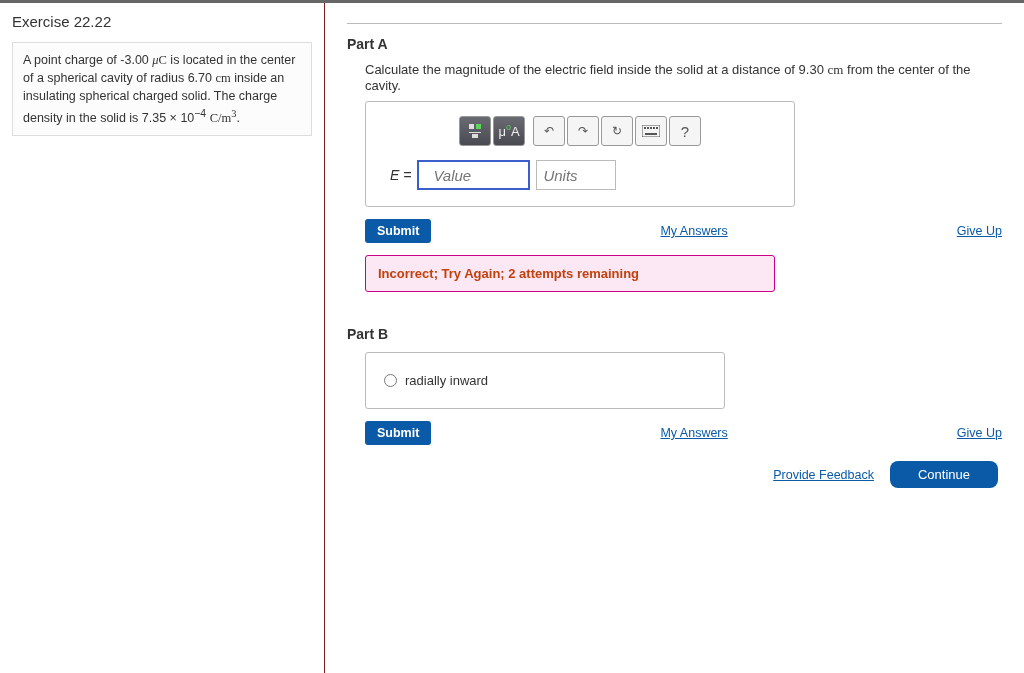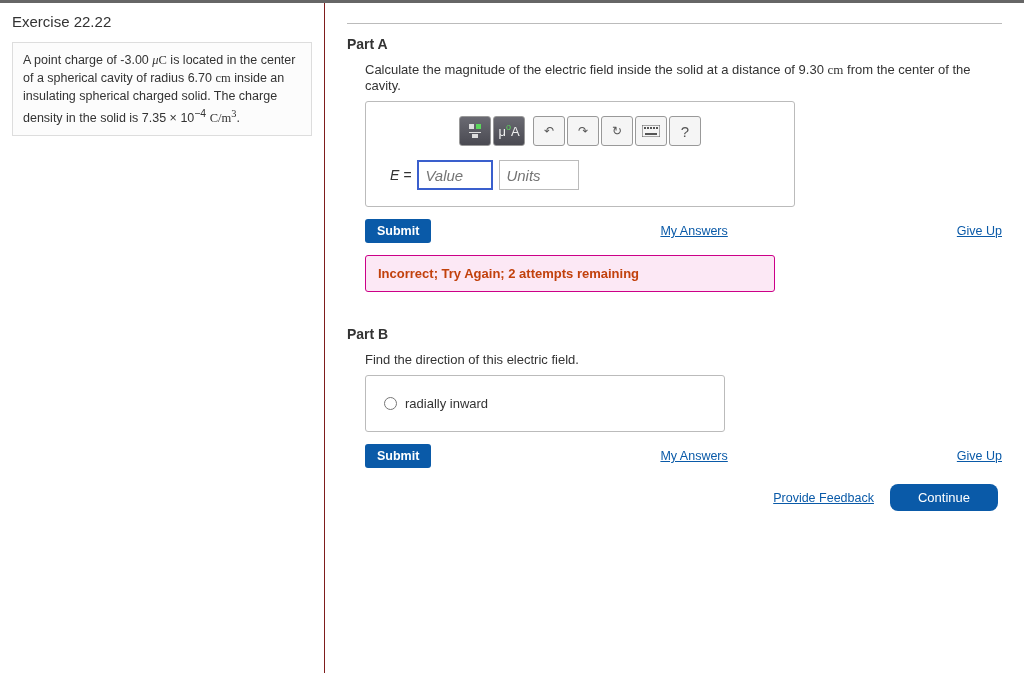--- a/index.html
+++ b/index.html
@@ -14,21 +14,21 @@
 .indent { margin-left: 18px; }
 .question-text { font-size: 13px; margin-bottom: 8px; }
 .instruct { font-size: 12.5px; font-weight: bold; margin-bottom: 14px; }
 .answer-box { border: 1px solid #bbb; border-radius: 3px; padding: 14px 16px 16px 16px; width: 430px; }
 .toolbar { display: flex; align-items: center; justify-content: center; gap: 2px; margin-bottom: 14px; }
 .tool-btn { width: 32px; height: 30px; display:flex; align-items:center; justify-content:center; border:1px solid #999; border-radius:3px; background: linear-gradient(#6a6a72,#4a4a52); color:#eee; font-size:12px; cursor:pointer; }
 .tool-btn.light { background: #f5f5f5; color:#555; }
 .tool-spacer { width:4px; }
 .input-row { display:flex; align-items:center; gap:6px; margin-left: 8px; }
 .eq-label { font-style: italic; font-size: 14px; }
-.val-input { width: 76px; height: 30px; border: 2px solid #3a5fcd; font-style: italic; color:#aaa; padding: 0 6px; font-size: 15px; font-family: inherit; }
+.val-input { width: 113px; height: 30px; border: 2px solid #3a5fcd; font-style: italic; color:#aaa; padding: 0 14px; font-size: 15px; font-family: inherit; }
 .unit-input { width: 80px; height: 30px; border: 1px solid #bbb; font-style: italic; color:#aaa; padding: 0 6px; font-size: 15px; font-family: inherit; }
 .action-row { margin-top: 12px; display:flex; align-items:center; gap: 14px; justify-content: space-between; }
 .btn-submit { background: #0a5aa8; color:#fff; border:none; padding:5px 12px; font-size:12.5px; font-weight:bold; border-radius:3px; cursor:pointer; }
 .link { color:#0a5aa8; text-decoration: underline; font-size:12.5px; font-weight:normal; cursor:pointer; }
 .link2 { color:#0a5aa8; text-decoration: underline; font-size:12.5px; cursor:pointer; }
 .feedback { margin-top:12px; border:1px solid #c08; background:#fce8f5; color:#c2410c; padding:10px 12px; font-weight:bold; font-size:13px; border-radius:3px; width: 410px; }
 .part-b { margin-top: 34px; }
 .choice-box { border:1px solid #bbb; border-radius:3px; padding: 14px 18px; width: 360px; }
 .choice { display:flex; align-items:center; gap:8px; font-size:13px; margin: 6px 0; }
 .choice input { cursor:pointer; }
@@ -102,21 +102,20 @@
           <span class="link">Give Up</span>
         </div>
 
         <div class="feedback">Incorrect; Try Again; 2 attempts remaining</div>
       </div>
     </div>
 
     <div class="part-b">
       <div class="part-title">Part B</div>
       <div class="indent">
-        <div class="question-text">Find the direction of this electric field.</div>
 
         <div class="choice-box">
           <label class="choice">
             <input type="radio" name="dir" style="">
             <span>radially inward</span>
           </label>
         </div>
 
         <div class="action-row">
           <button class="btn-submit">Submit</button>

